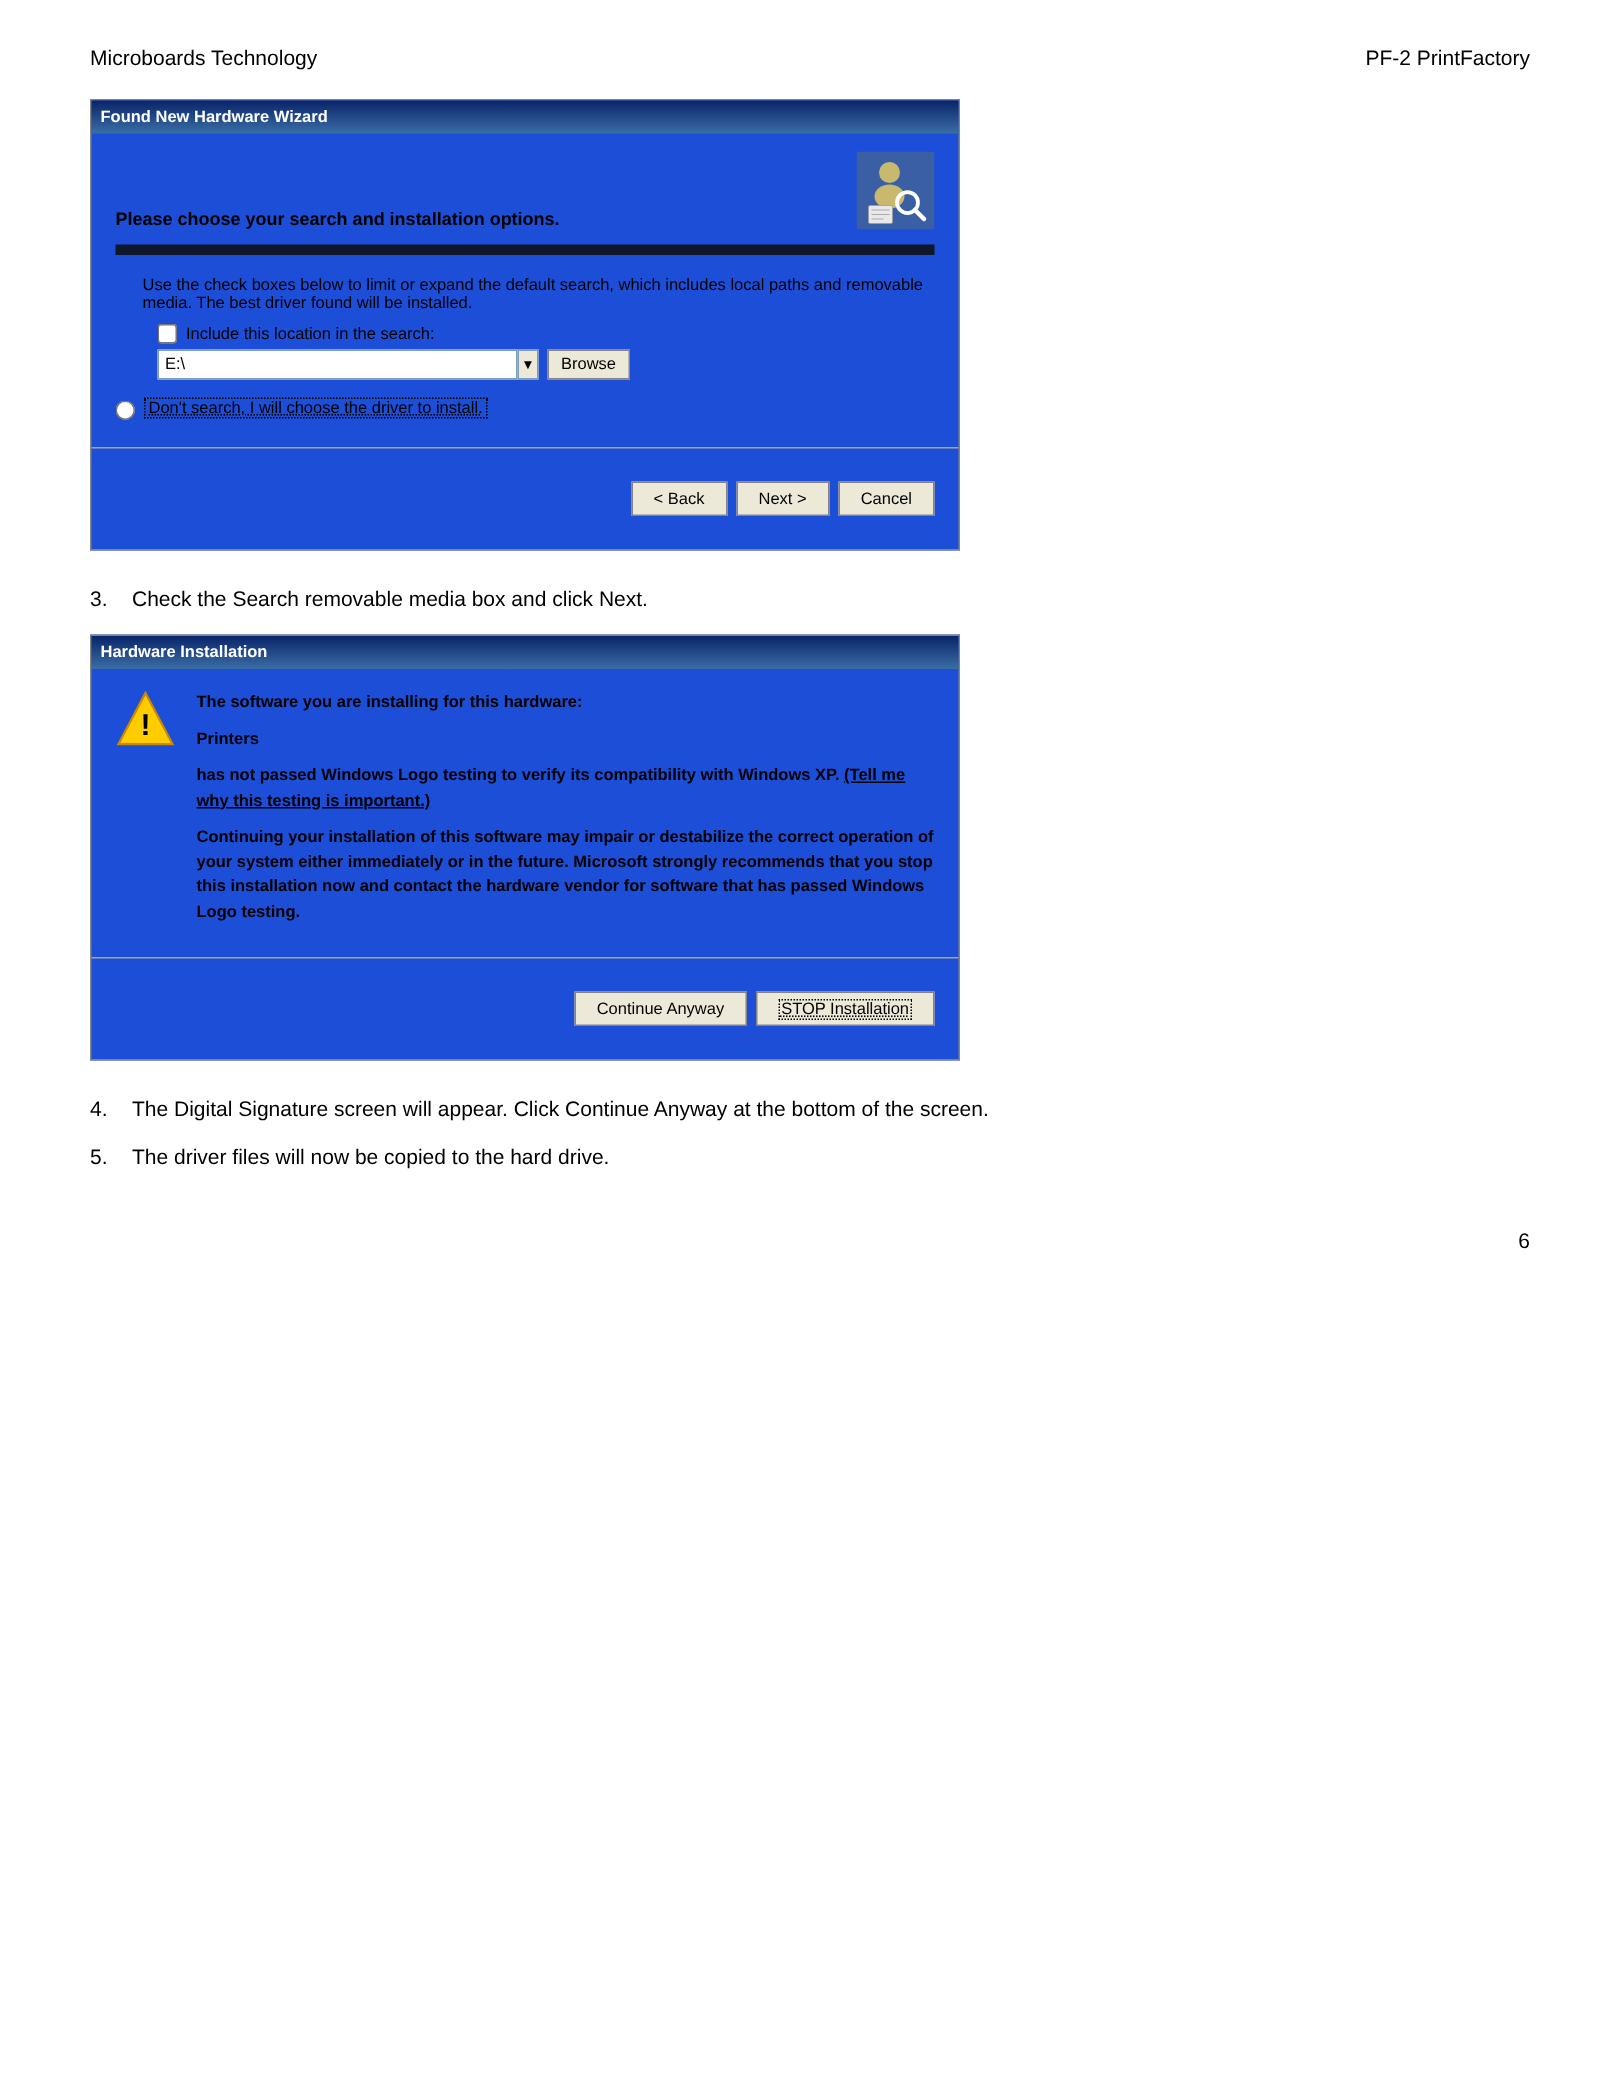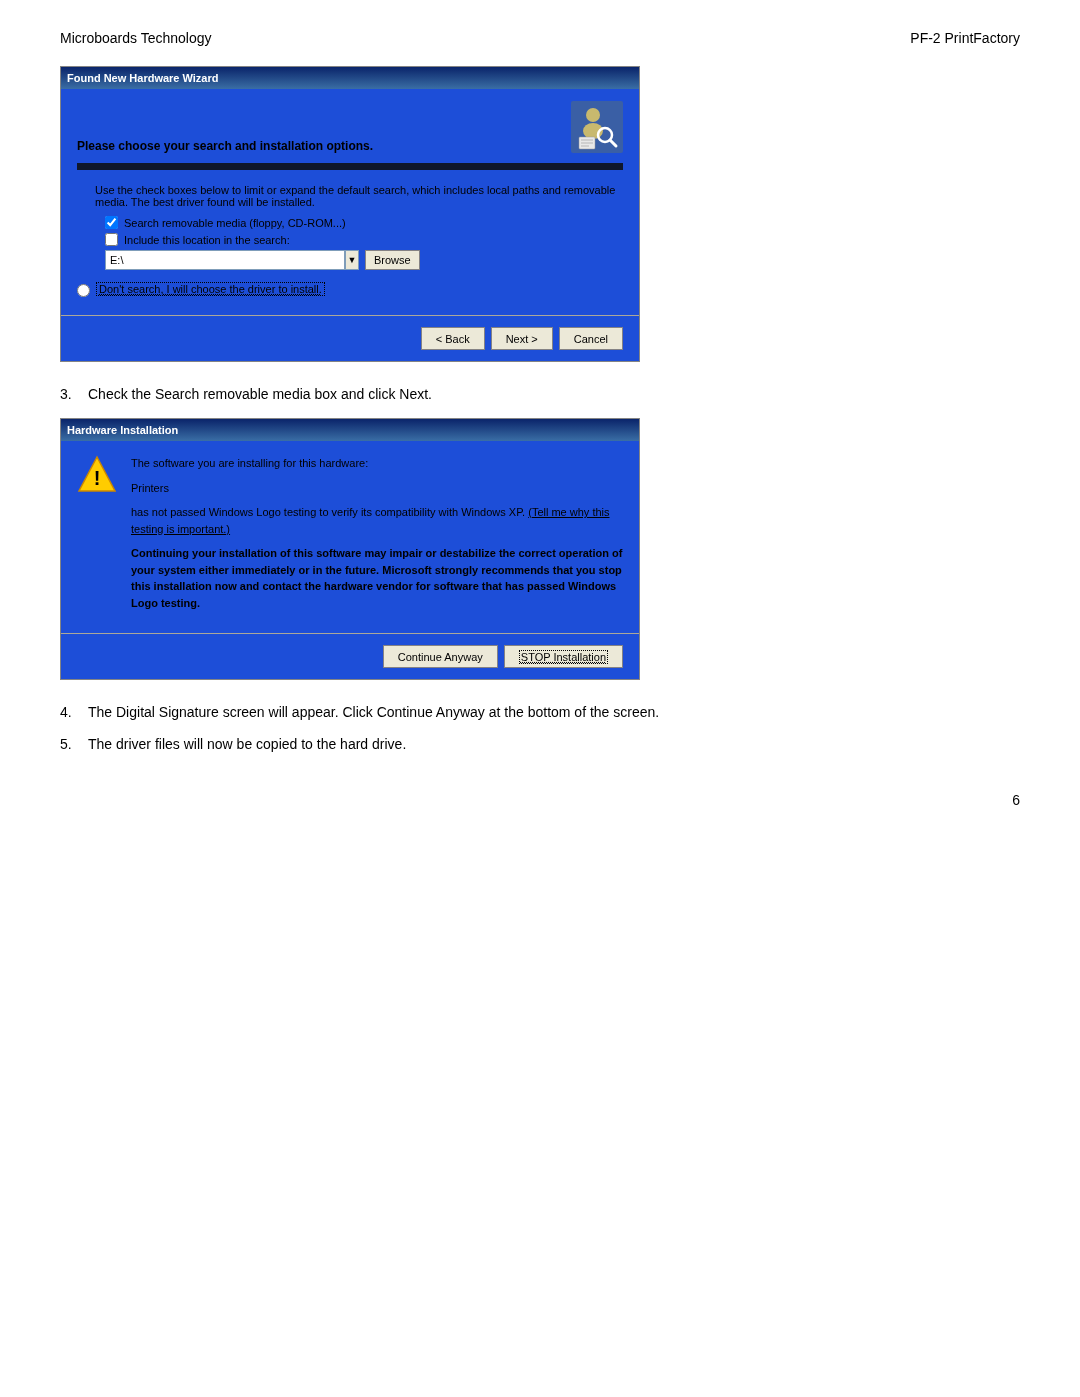--- a/index.html
+++ b/index.html
@@ -117,21 +117,21 @@
       height: 20px;
       padding: 0 8px;
       border: 1px solid #848284;
       background: #ece9d8;
       font-size: 11px;
       cursor: pointer;
     }
 
     .dialog-footer {
       border-top: 1px solid #aca899;
-      padding: 11px 16px;
+      padding: 22px 16px;
       display: flex;
       justify-content: flex-end;
       gap: 6px;
     }
     .footer-btn {
       height: 23px;
       padding: 0 14px;
       border: 1px solid #848284;
       background: #ece9d8;
       font-size: 11px;
@@ -147,21 +147,21 @@
       display: flex;
       align-items: flex-start;
       gap: 14px;
     }
     .warning-icon {
       flex-shrink: 0;
       width: 40px;
       height: 40px;
     }
     .hw-text-block { font-size: 11px; line-height: 1.5; }
-    .hw-text-block p { margin-bottom: 8px; }
+    .hw-text-block p { margin-bottom: 8px; font-weight: bold; }
     .hw-text-block a { color: #000; }
     .hw-bold { font-weight: bold; }
     .hw-link { text-decoration: underline; cursor: pointer; }
 
     
     .step-item {
       margin: 16px 0;
       font-size: 14px;
       display: flex;
       gap: 8px;
@@ -207,24 +207,20 @@
 
         <rect x="8" y="36" width="16" height="12" fill="#e8e8e8" stroke="#999" stroke-width="0.5" rx="1"></rect>
         <line x1="10" y1="39" x2="22" y2="39" stroke="#aaa" stroke-width="0.8"></line>
         <line x1="10" y1="42" x2="22" y2="42" stroke="#aaa" stroke-width="0.8"></line>
         <line x1="10" y1="45" x2="18" y2="45" stroke="#aaa" stroke-width="0.8"></line>
       </svg>
     </div>
 
     <div class="radio-desc">Use the check boxes below to limit or expand the default search, which includes local paths and removable media. The best driver found will be installed.</div>
 
-    <div class="checkbox-row">
-      <input type="checkbox" checked="" style="">
-      <span class="checkbox-label">Search removable media (floppy, CD-ROM...)</span>
-    </div>
 
     <div class="checkbox-row">
       <input type="checkbox" style="">
       <span class="checkbox-label">Include this location in the search:</span>
     </div>
 
     <div class="location-input-wrap">
       <input type="text" class="location-input" value="E:\" style="">
       <div class="location-dropdown">▼</div>
       <button class="browse-btn">Browse</button>

